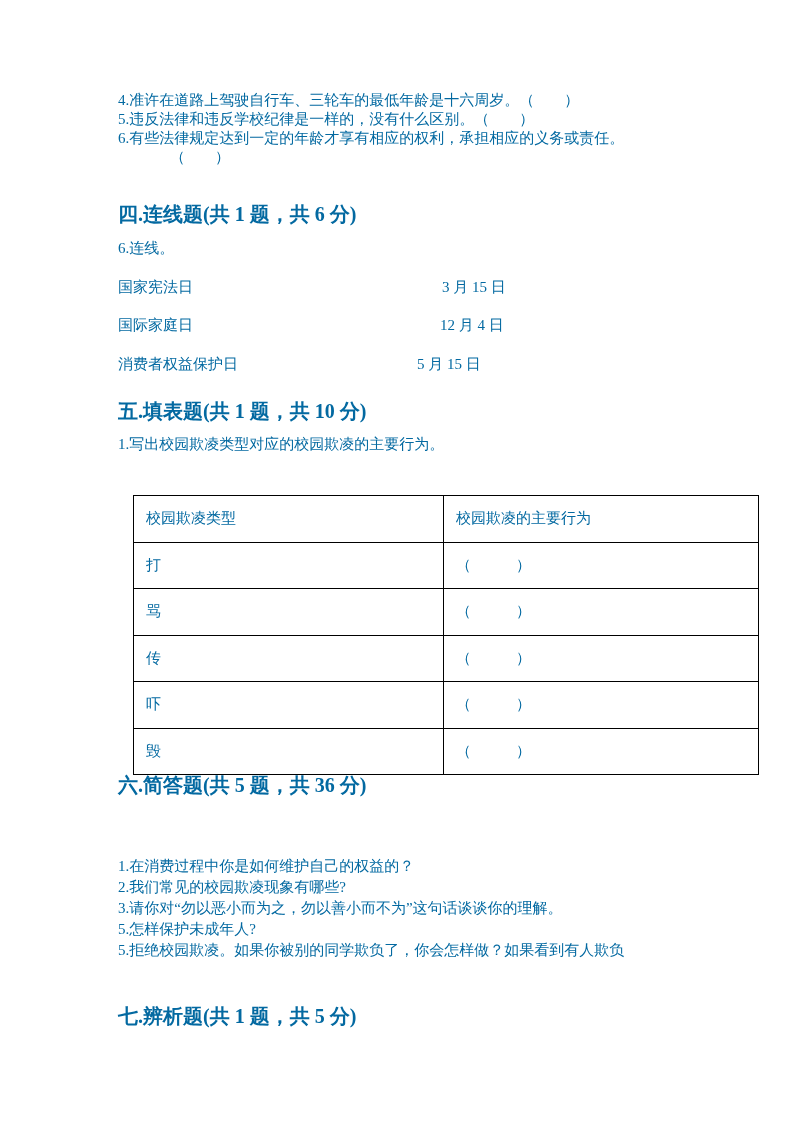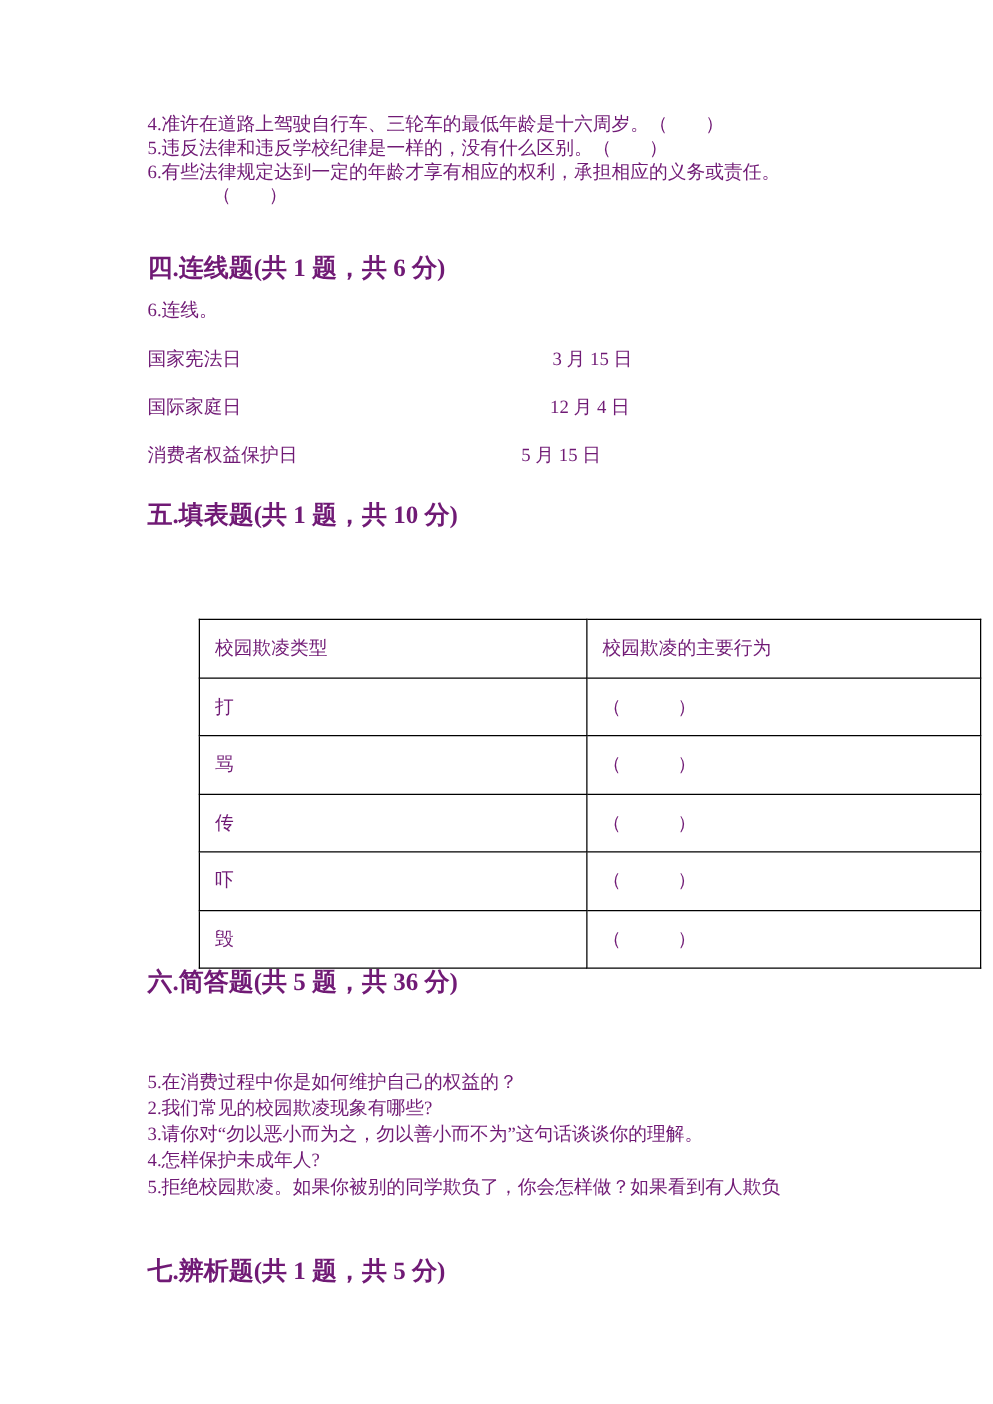--- a/index.html
+++ b/index.html
@@ -1,20 +1,20 @@
 <!DOCTYPE html>
 <html><head>
 <meta charset="utf-8">
 <style>
   html,body{margin:0;padding:0;background:#ffffff;}
   .page{
     position:relative;
     width:794px;height:1123px;
     background:#ffffff;
-    color:#701a75;
+    color:#0369a1;
     font-family:"Liberation Serif","DejaVu Serif",serif;
     font-size:15px;
     overflow:hidden;
   }
   .abs{position:absolute;left:118px;}
   
   .tf{top:91px;line-height:19px;white-space:nowrap;}
   .tf .orphan{padding-left:52px;}
   
   .h{font-weight:bold;font-size:20px;white-space:nowrap;}
@@ -28,21 +28,21 @@
   .m1{top:278px}
   .m2{top:316px}
   .m3{top:355px}
   .match .date{position:absolute;top:0;}
   .m1 .date{left:324px}
   .m2 .date{left:322px}
   .m3 .date{left:299px}
   .intro5{top:435px;white-space:nowrap;}
   
   .tablewrap{left:133px;top:495px;}
-  table.bully{border-collapse:collapse;table-layout:fixed;width:625px;margin-left:26px;}
+  table.bully{border-collapse:collapse;table-layout:fixed;width:625px;}
   table.bully th,table.bully td{
     border:1px solid #000000;
     font-weight:normal;
     text-align:left;
     vertical-align:middle;
     padding:0 0 0 12px;
     height:45.5px;
     font-size:15px;
     overflow:hidden;
   }
@@ -71,20 +71,21 @@
   <div class="abs match m2">
     <span>国际家庭日</span>
     <span class="date">12 月 4 日</span>
   </div>
   <div class="abs match m3">
     <span>消费者权益保护日</span>
     <span class="date">5 月 15 日</span>
   </div>
 
   <div class="abs h h5">五.填表题(共 1 题，共 10 分)</div>
+  <div class="abs intro5">1.写出校园欺凌类型对应的校园欺凌的主要行为。</div>
 
   <div class="abs tablewrap">
     <table class="bully">
       <colgroup>
           <col style="width:310px">
           <col style="width:315px">
         </colgroup>
       <tbody>
         <tr>
           <th>校园欺凌类型</th>
@@ -109,22 +110,22 @@
         <tr>
           <td>毁</td>
           <td>（　　　）</td>
         </tr>
       </tbody>
     </table>
   </div>
 
   <div class="abs h h6">六.简答题(共 5 题，共 36 分)</div>
   <div class="abs qs">
-    <div>5.在消费过程中你是如何维护自己的权益的？</div>
+    <div>1.在消费过程中你是如何维护自己的权益的？</div>
     <div>2.我们常见的校园欺凌现象有哪些?</div>
     <div>3.请你对“勿以恶小而为之，勿以善小而不为”这句话谈谈你的理解。</div>
-    <div>4.怎样保护未成年人?</div>
+    <div>5.怎样保护未成年人?</div>
     <div>5.拒绝校园欺凌。如果你被别的同学欺负了，你会怎样做？如果看到有人欺负</div>
   </div>
 
   <div class="abs h h7">七.辨析题(共 1 题，共 5 分)</div>
 
 </div>
 
 </body></html>

